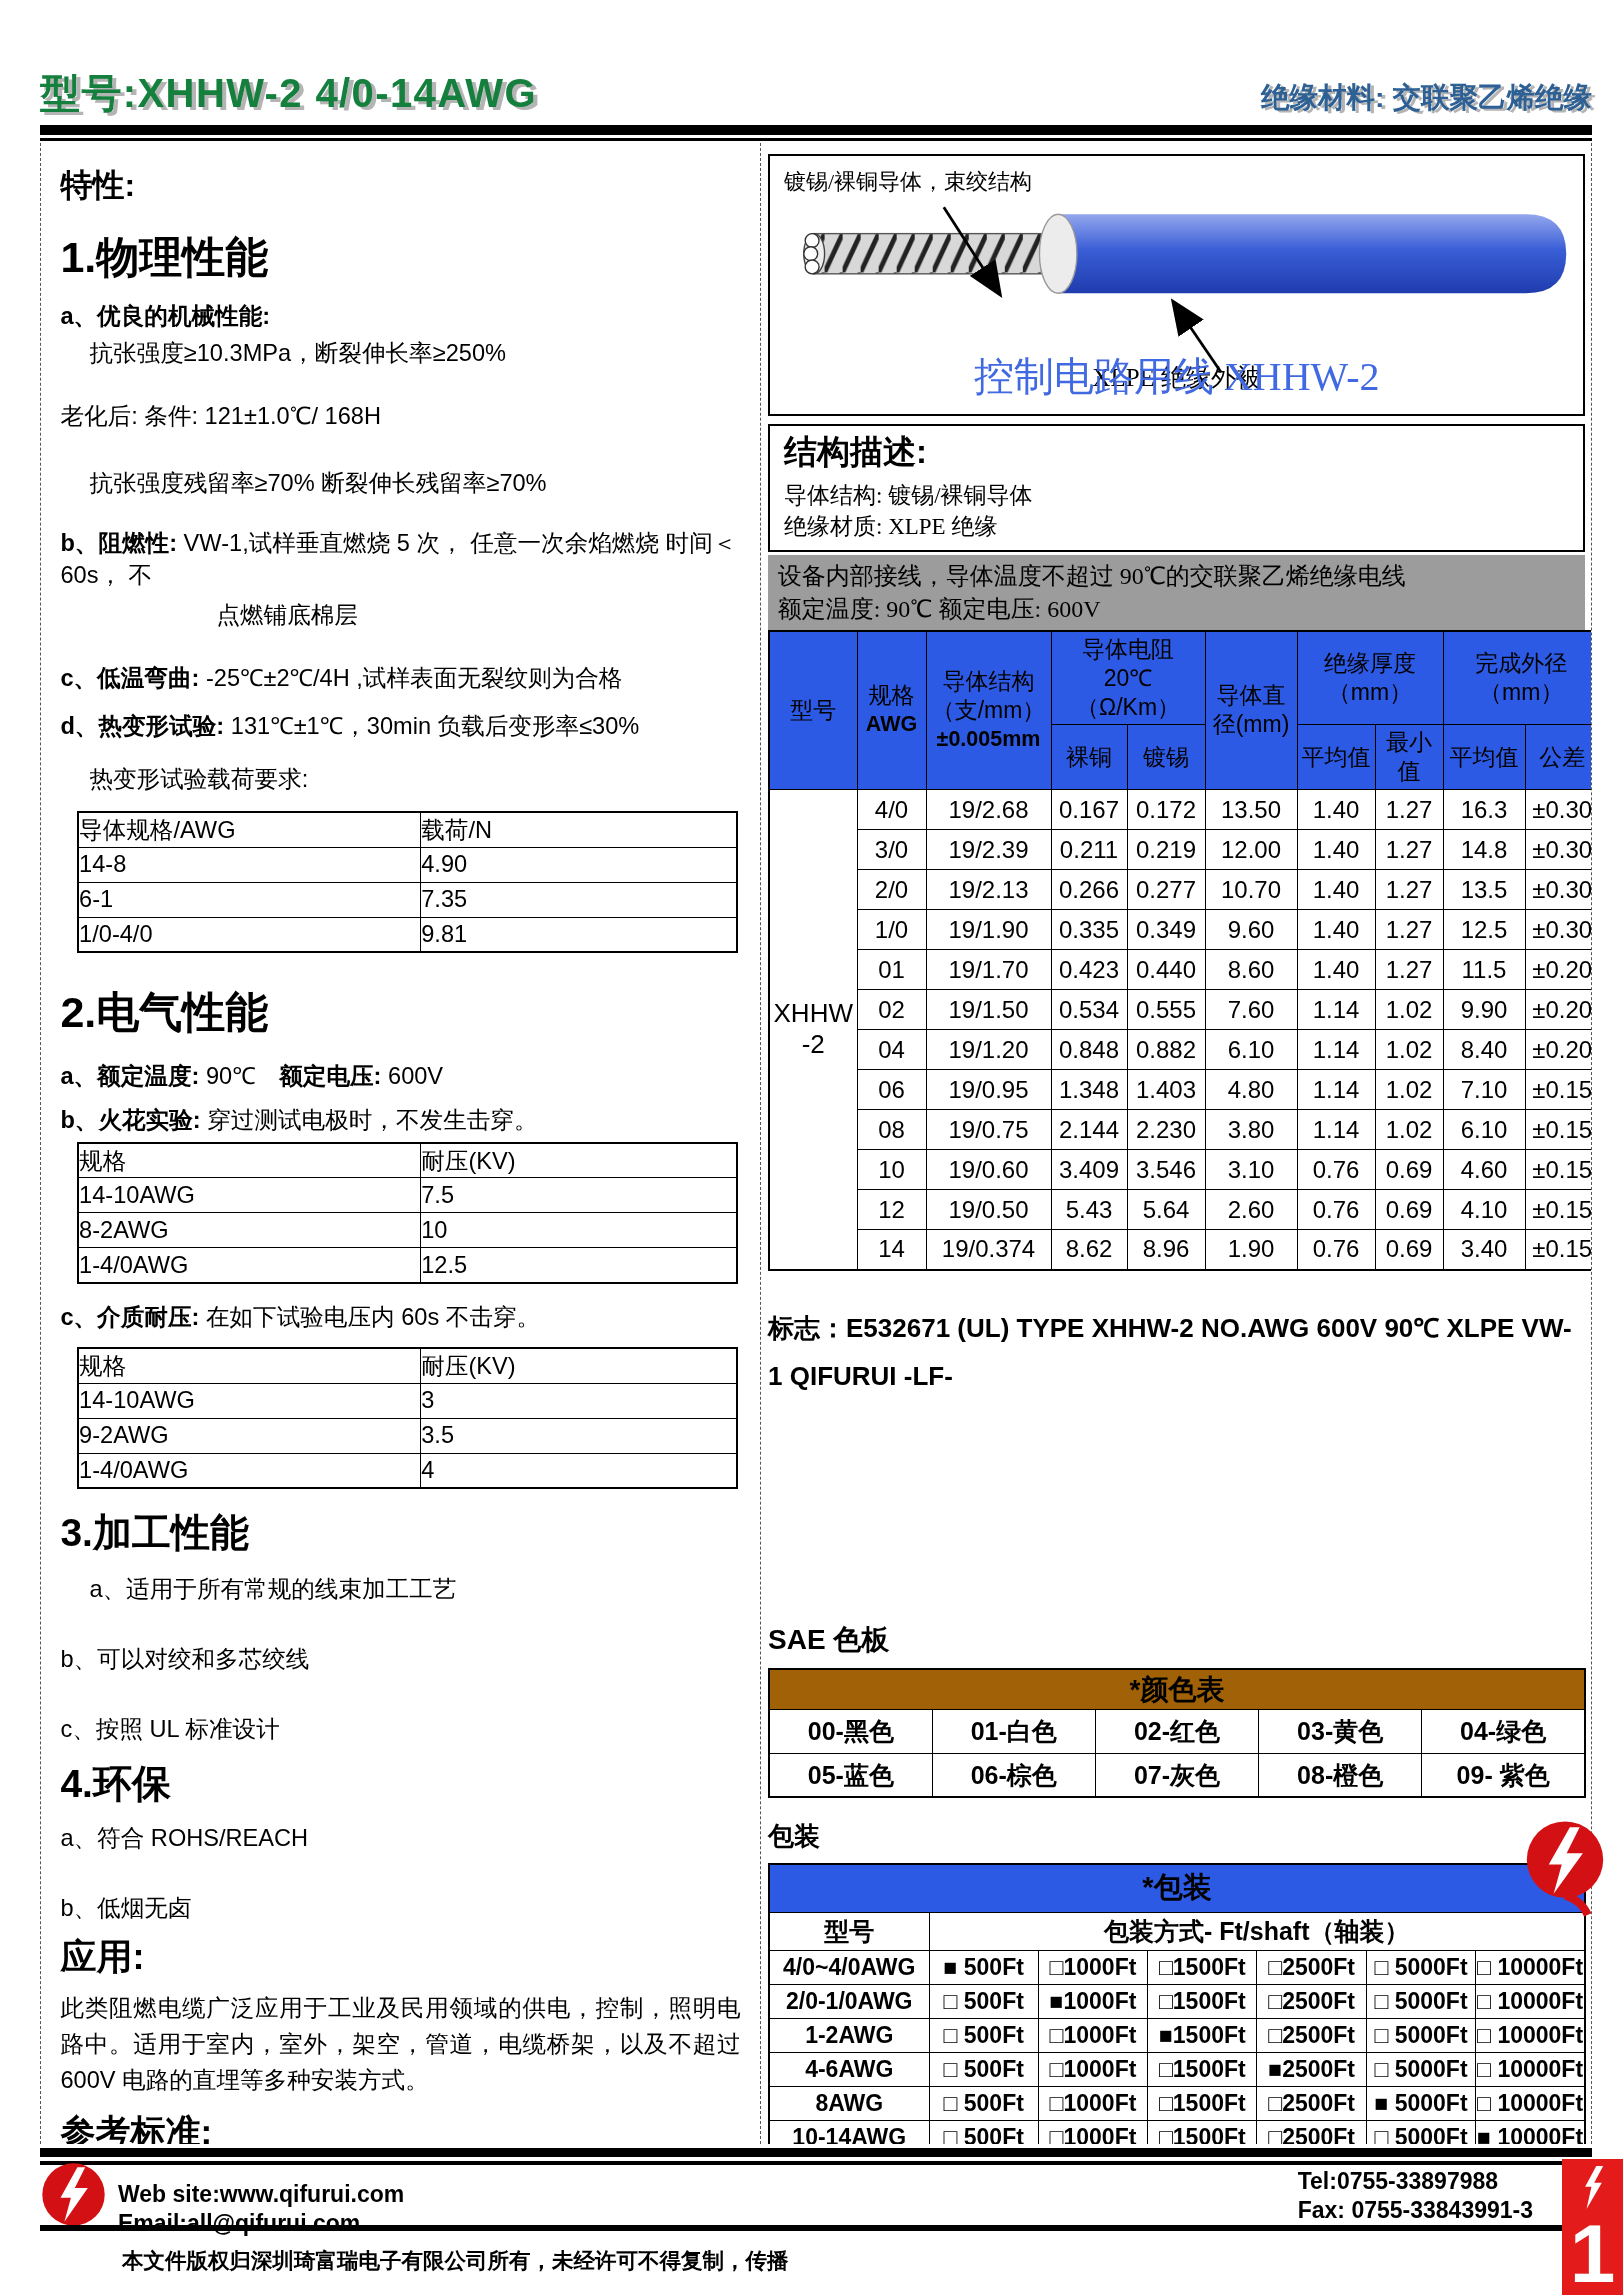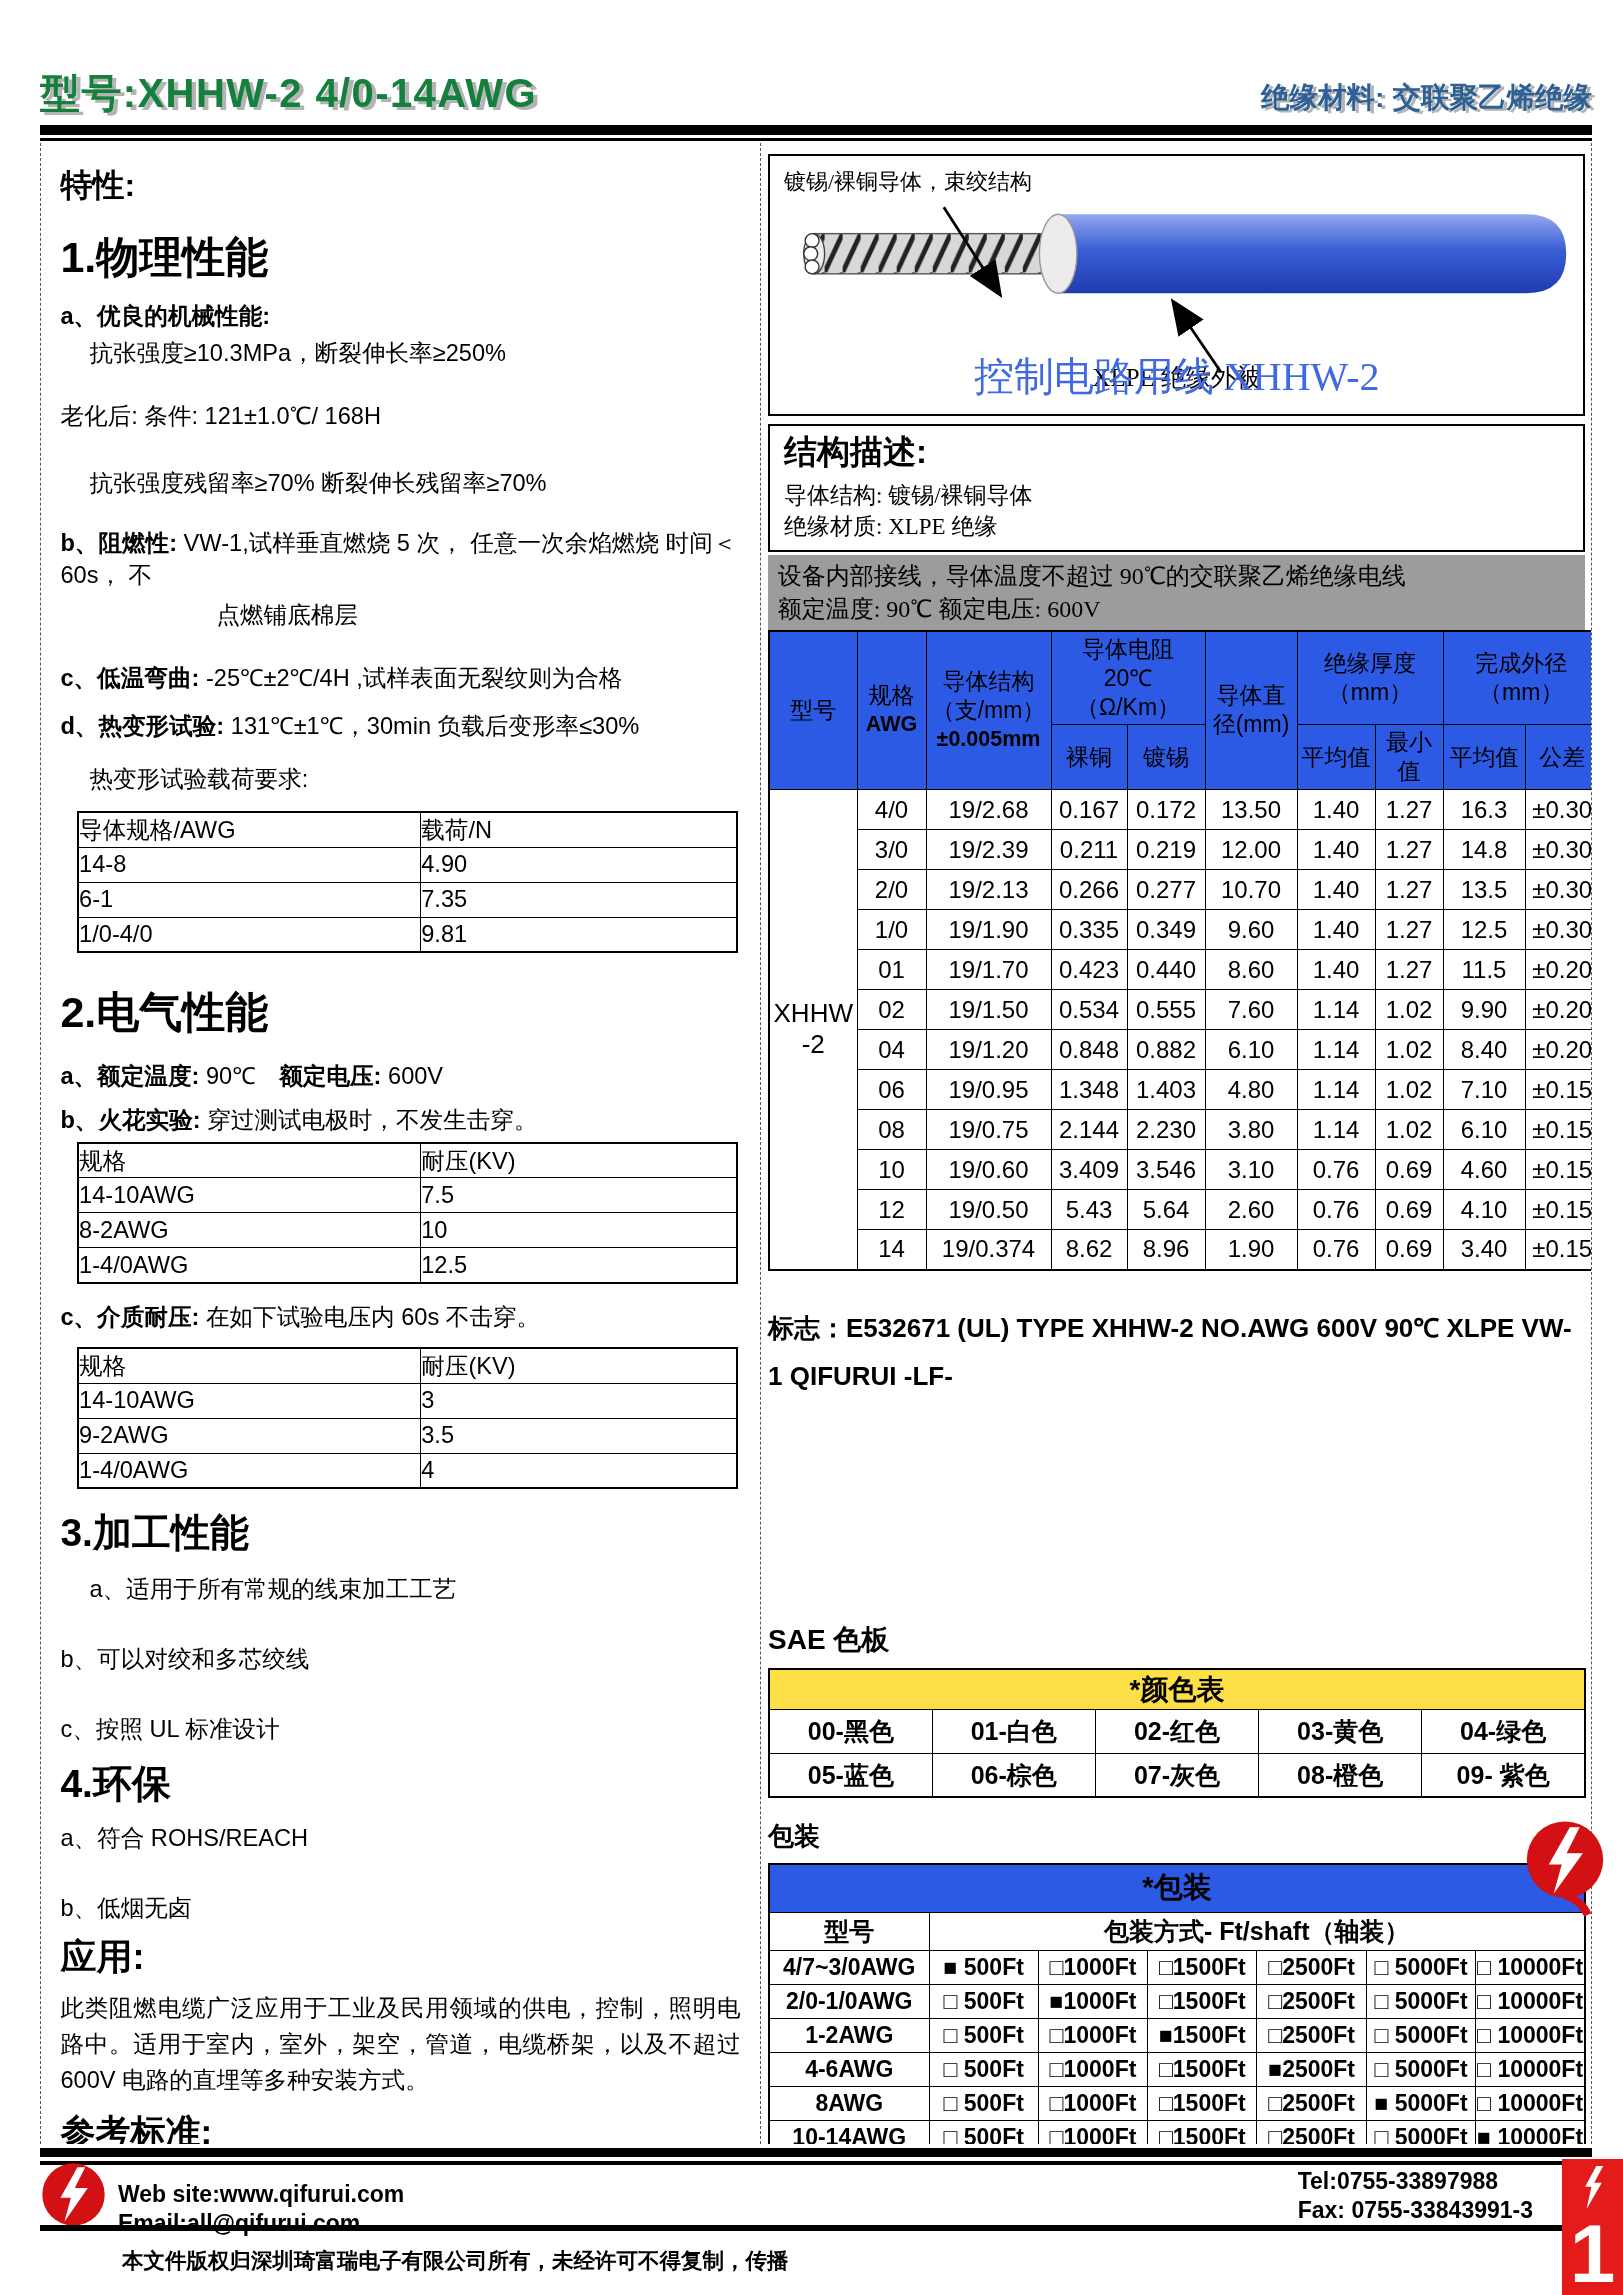--- a/index.html
+++ b/index.html
@@ -68,21 +68,21 @@
   .spec tbody td { height:40px; font-size:24px; background:#fff; }
   .spec td.spanlab { font-size:26px; }
   .c-model{width:88px}.c-awg{width:69px}.c-cons{width:125px}.c-bare{width:76px}
   .c-tin{width:78px}.c-dia{width:92px}.c-avg1{width:78px}.c-min{width:68px}
   .c-avg2{width:82px}.c-tol{width:75px}
 
   .marking { margin-top:33px; font-size:26px; font-weight:bold; line-height:1.85;
              padding-right:7px; }
   .sae-title { margin-top:221px; font-size:28px; font-weight:bold; }
   .ctable { width:818px; margin-top:9.7px; border:2.1px solid #000; }
-  .ctable thead th { background:#fde047; border:1.4px solid #000; height:40px;
+  .ctable thead th { background:#a16207; border:1.4px solid #000; height:40px;
                      font-size:28px; font-weight:bold; }
   .ctable tbody td { border:1.4px solid #000; height:44px; text-align:center;
                      font-size:25px; font-weight:bold; width:20%; }
 
   .pack-title { margin-top:21px; font-size:26px; font-weight:bold; }
   .ptable { width:818px; margin-top:8.3px; border:2.1px solid #000; table-layout:fixed; }
   .ptable th, .ptable td { border:1.4px solid #000; text-align:center; }
   .ptable .bighdr { background:#2d5ae4; height:49px; font-size:29px; font-weight:bold; }
   .ptable .subhdr th { height:38px; font-size:25px; font-weight:bold; background:#fff; }
   .ptable tbody td { height:34px; font-size:23px; font-weight:bold; background:#fff; }
@@ -514,21 +514,21 @@
         <tr>
             <th colspan="7" class="bighdr">*包装</th>
           </tr>
         <tr class="subhdr">
           <th>型号</th>
           <th colspan="6">包装方式- Ft/shaft（轴装）</th>
         </tr>
       </thead>
       <tbody>
           <tr>
-            <td>4/7~3/0AWG</td>
+            <td>4/0~4/0AWG</td>
             <td>■  500Ft</td>
             <td>□1000Ft</td>
             <td>□1500Ft</td>
             <td>□2500Ft</td>
             <td>□  5000Ft</td>
             <td>□  10000Ft</td>
           </tr>
           <tr>
             <td>2/0-1/0AWG</td>
             <td>□  500Ft</td>

